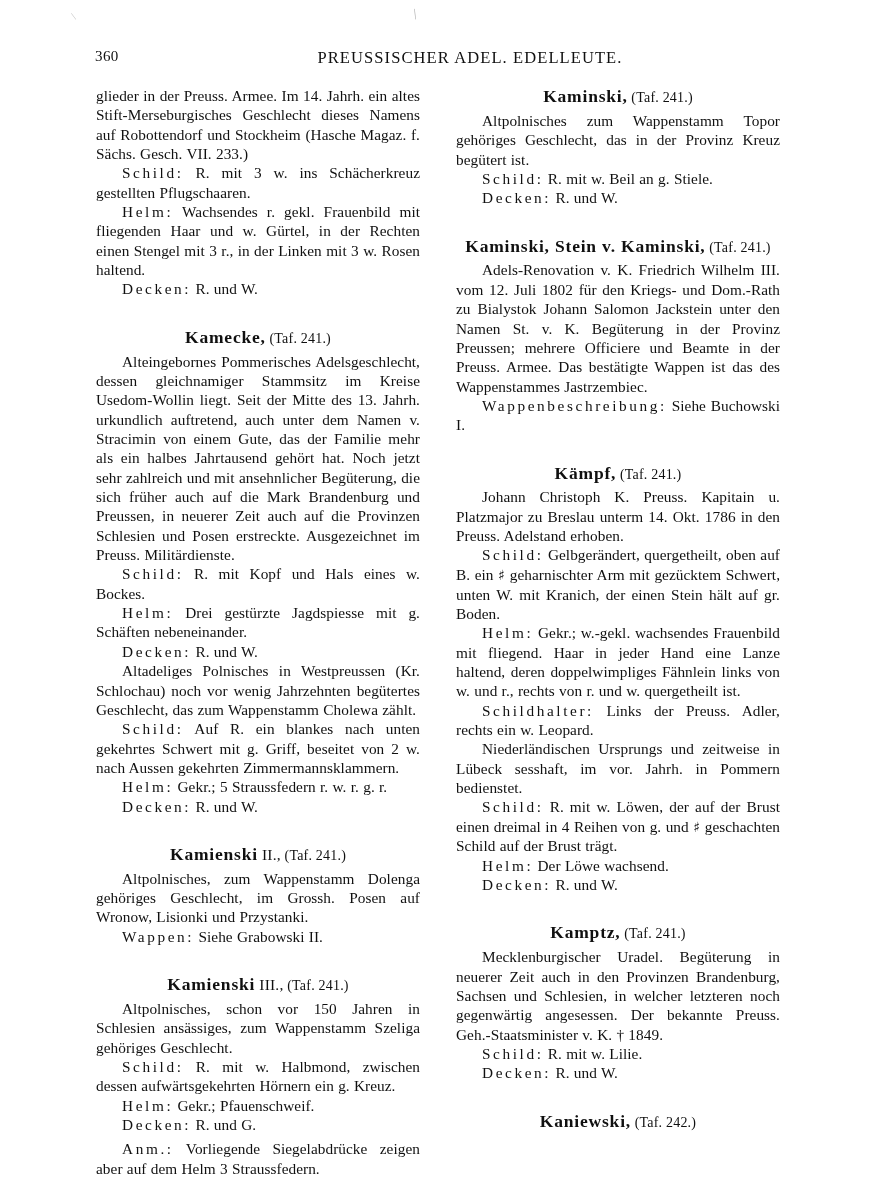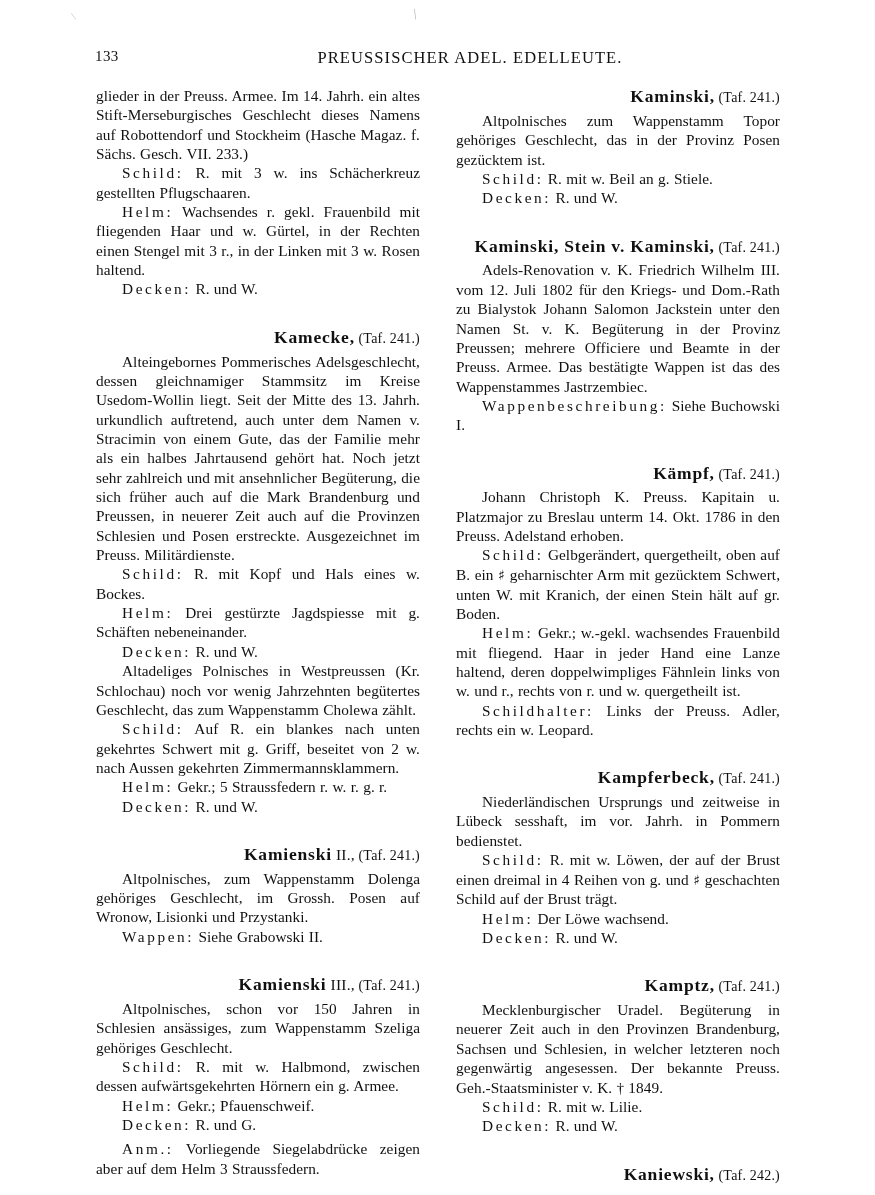--- a/index.html
+++ b/index.html
@@ -67,21 +67,21 @@
     width: 684px;
     display: flex;
     gap: 36px;
   }
   .col {
     width: 324px;
   }
 
   
   .entry-head {
-    text-align: right;
+    text-align: center;
     margin: 28px 0 3px 0;
     line-height: 1.25;
   }
   .entry-head:first-child { margin-top: 0; }
   .entry-name {
     font-weight: bold;
     font-size: 17.5px;
     letter-spacing: 0.8px;
   }
   .entry-alt {
@@ -123,21 +123,21 @@
 </style>
 </head>
 <body>
 
 <div class="page">
 
   <span class="scan-mark" id="mark-left">\</span>
   <span class="scan-mark" id="mark-right">\</span>
 
   <div class="running-head">
-    <span class="folio">133</span>
+    <span class="folio">360</span>
     <span class="head-title">PREUSSISCHER ADEL.  EDELLEUTE.</span>
   </div>
 
   <div class="columns">
     <div class="col" id="col-left">
         <p class="body cont">glieder in der Preuss. Armee. Im 14. Jahrh. ein altes Stift-Merseburgisches Geschlecht dieses Namens auf Robottendorf und Stockheim (Hasche Magaz. f. Sächs. Gesch. VII. 233.)</p>
         <p class="blazon"><span class="lbl">Schild:</span><span> R. mit 3 w. ins Schächerkreuz gestellten Pflugschaaren.</span></p>
         <p class="blazon"><span class="lbl">Helm:</span><span> Wachsendes r. gekl. Frauenbild mit fliegenden Haar und w. Gürtel, in der Rechten einen Stengel mit 3 r., in der Linken mit 3 w. Rosen haltend.</span></p>
         <p class="blazon"><span class="lbl">Decken:</span><span> R. und W.</span></p>
         <div class="entry-head"><span class="entry-name">Kamecke,</span><span class="entry-ref"> (Taf. 241.)</span></div>
@@ -147,40 +147,39 @@
         <p class="blazon"><span class="lbl">Decken:</span><span> R. und W.</span></p>
         <p class="body">Altadeliges Polnisches in Westpreussen (Kr. Schlochau) noch vor wenig Jahrzehnten begütertes Geschlecht, das zum Wappenstamm Cholewa zählt.</p>
         <p class="blazon"><span class="lbl">Schild:</span><span> Auf R. ein blankes nach unten gekehrtes Schwert mit g. Griff, beseitet von 2 w. nach Aussen gekehrten Zimmermannsklammern.</span></p>
         <p class="blazon"><span class="lbl">Helm:</span><span> Gekr.; 5 Straussfedern r. w. r. g. r.</span></p>
         <p class="blazon"><span class="lbl">Decken:</span><span> R. und W.</span></p>
         <div class="entry-head"><span class="entry-name">Kamienski</span><span class="entry-alt"> II.,</span><span class="entry-ref"> (Taf. 241.)</span></div>
         <p class="body">Altpolnisches, zum Wappenstamm Dolenga gehöriges Geschlecht, im Grossh. Posen auf Wronow, Lisionki und Przystanki.</p>
         <p class="blazon"><span class="lbl">Wappen:</span><span> Siehe Grabowski II.</span></p>
         <div class="entry-head"><span class="entry-name">Kamienski</span><span class="entry-alt"> III.,</span><span class="entry-ref"> (Taf. 241.)</span></div>
         <p class="body">Altpolnisches, schon vor 150 Jahren in Schlesien ansässiges, zum Wappenstamm Szeliga gehöriges Geschlecht.</p>
-        <p class="blazon"><span class="lbl">Schild:</span><span> R. mit w. Halbmond, zwischen dessen aufwärtsgekehrten Hörnern ein g. Armee.</span></p>
+        <p class="blazon"><span class="lbl">Schild:</span><span> R. mit w. Halbmond, zwischen dessen aufwärtsgekehrten Hörnern ein g. Kreuz.</span></p>
         <p class="blazon"><span class="lbl">Helm:</span><span> Gekr.; Pfauenschweif.</span></p>
         <p class="blazon"><span class="lbl">Decken:</span><span> R. und G.</span></p>
         <div style="height: 5px;"></div>
         <p class="blazon"><span class="lbl">Anm.:</span><span> Vorliegende Siegelabdrücke zeigen aber auf dem Helm 3 Straussfedern.</span></p>
       </div>
     <div class="col" id="col-right">
         <div class="entry-head"><span class="entry-name">Kaminski,</span><span class="entry-ref"> (Taf. 241.)</span></div>
-        <p class="body">Altpolnisches zum Wappenstamm Topor gehöriges Geschlecht, das in der Provinz Posen gezücktem ist.</p>
+        <p class="body">Altpolnisches zum Wappenstamm Topor gehöriges Geschlecht, das in der Provinz Kreuz begütert ist.</p>
         <p class="blazon"><span class="lbl">Schild:</span><span> R. mit w. Beil an g. Stiele.</span></p>
         <p class="blazon"><span class="lbl">Decken:</span><span> R. und W.</span></p>
         <div class="entry-head"><span class="entry-name">Kaminski, Stein v. Kaminski,</span><span class="entry-ref"> (Taf. 241.)</span></div>
         <p class="body">Adels-Renovation v. K. Friedrich Wilhelm III. vom 12. Juli 1802 für den Kriegs- und Dom.-Rath zu Bialystok Johann Salomon Jackstein unter den Namen St. v. K. Begüterung in der Provinz Preussen; mehrere Officiere und Beamte in der Preuss. Armee. Das bestätigte Wappen ist das des Wappenstammes Jastrzembiec.</p>
         <p class="blazon"><span class="lbl">Wappenbeschreibung:</span><span> Siehe Buchowski I.</span></p>
         <div class="entry-head"><span class="entry-name">Kämpf,</span><span class="entry-ref"> (Taf. 241.)</span></div>
         <p class="body">Johann Christoph K. Preuss. Kapitain u. Platzmajor zu Breslau unterm 14. Okt. 1786 in den Preuss. Adelstand erhoben.</p>
         <p class="blazon"><span class="lbl">Schild:</span><span> Gelbgerändert, quergetheilt, oben auf B. ein <span class="hsym">♯</span> geharnischter Arm mit gezücktem Schwert, unten W. mit Kranich, der einen Stein hält auf gr. Boden.</span></p>
         <p class="blazon"><span class="lbl">Helm:</span><span> Gekr.; w.-gekl. wachsendes Frauenbild mit fliegend. Haar in jeder Hand eine Lanze haltend, deren doppelwimpliges Fähnlein links von w. und r., rechts von r. und w. quergetheilt ist.</span></p>
         <p class="blazon"><span class="lbl">Schildhalter:</span><span> Links der Preuss. Adler, rechts ein w. Leopard.</span></p>
-        <div class="entry-head"><span class="entry-name">Kampferbeck,</span><span class="entry-ref"> (Taf. 241.)</span></div>
         <p class="body">Niederländischen Ursprungs und zeitweise in Lübeck sesshaft, im vor. Jahrh. in Pommern bedienstet.</p>
         <p class="blazon"><span class="lbl">Schild:</span><span> R. mit w. Löwen, der auf der Brust einen dreimal in 4 Reihen von g. und <span class="hsym">♯</span> geschachten Schild auf der Brust trägt.</span></p>
         <p class="blazon"><span class="lbl">Helm:</span><span> Der Löwe wachsend.</span></p>
         <p class="blazon"><span class="lbl">Decken:</span><span> R. und W.</span></p>
         <div class="entry-head"><span class="entry-name">Kamptz,</span><span class="entry-ref"> (Taf. 241.)</span></div>
         <p class="body">Mecklenburgischer Uradel. Begüterung in neuerer Zeit auch in den Provinzen Brandenburg, Sachsen und Schlesien, in welcher letzteren noch gegenwärtig angesessen. Der bekannte Preuss. Geh.-Staatsminister v. K. † 1849.</p>
         <p class="blazon"><span class="lbl">Schild:</span><span> R. mit w. Lilie.</span></p>
         <p class="blazon"><span class="lbl">Decken:</span><span> R. und W.</span></p>
         <div class="entry-head"><span class="entry-name">Kaniewski,</span><span class="entry-ref"> (Taf. 242.)</span></div>
       </div>

